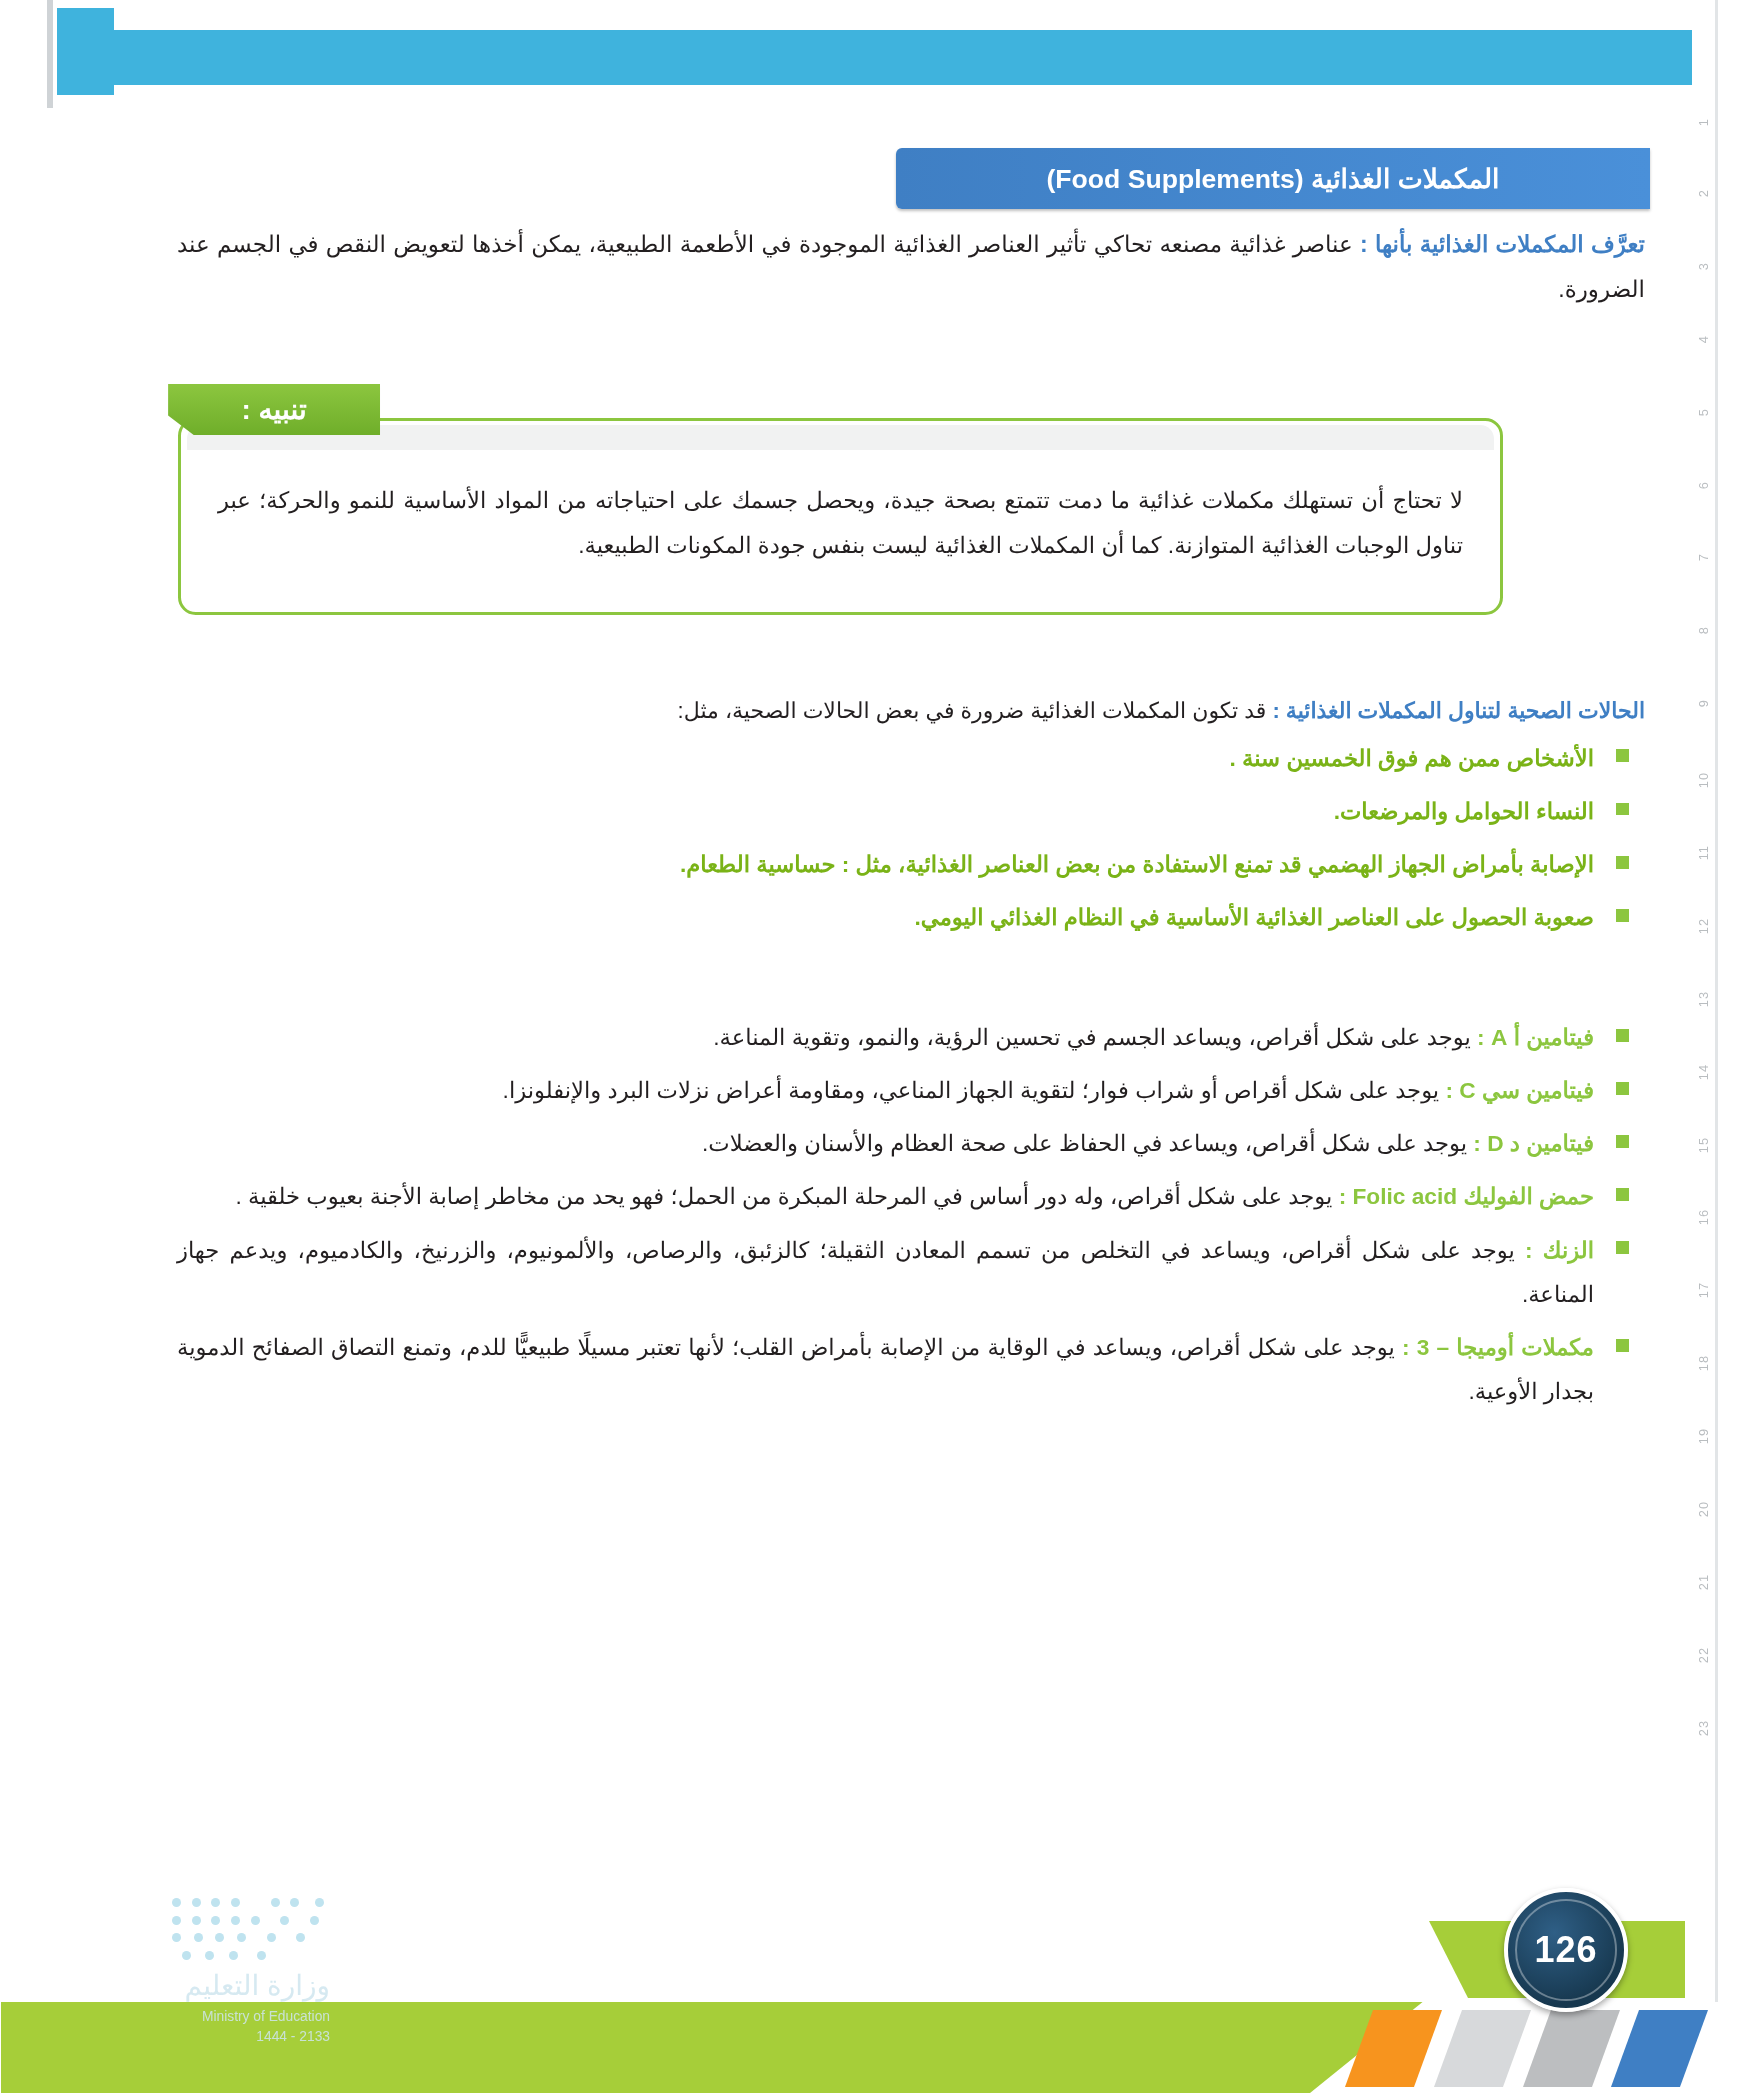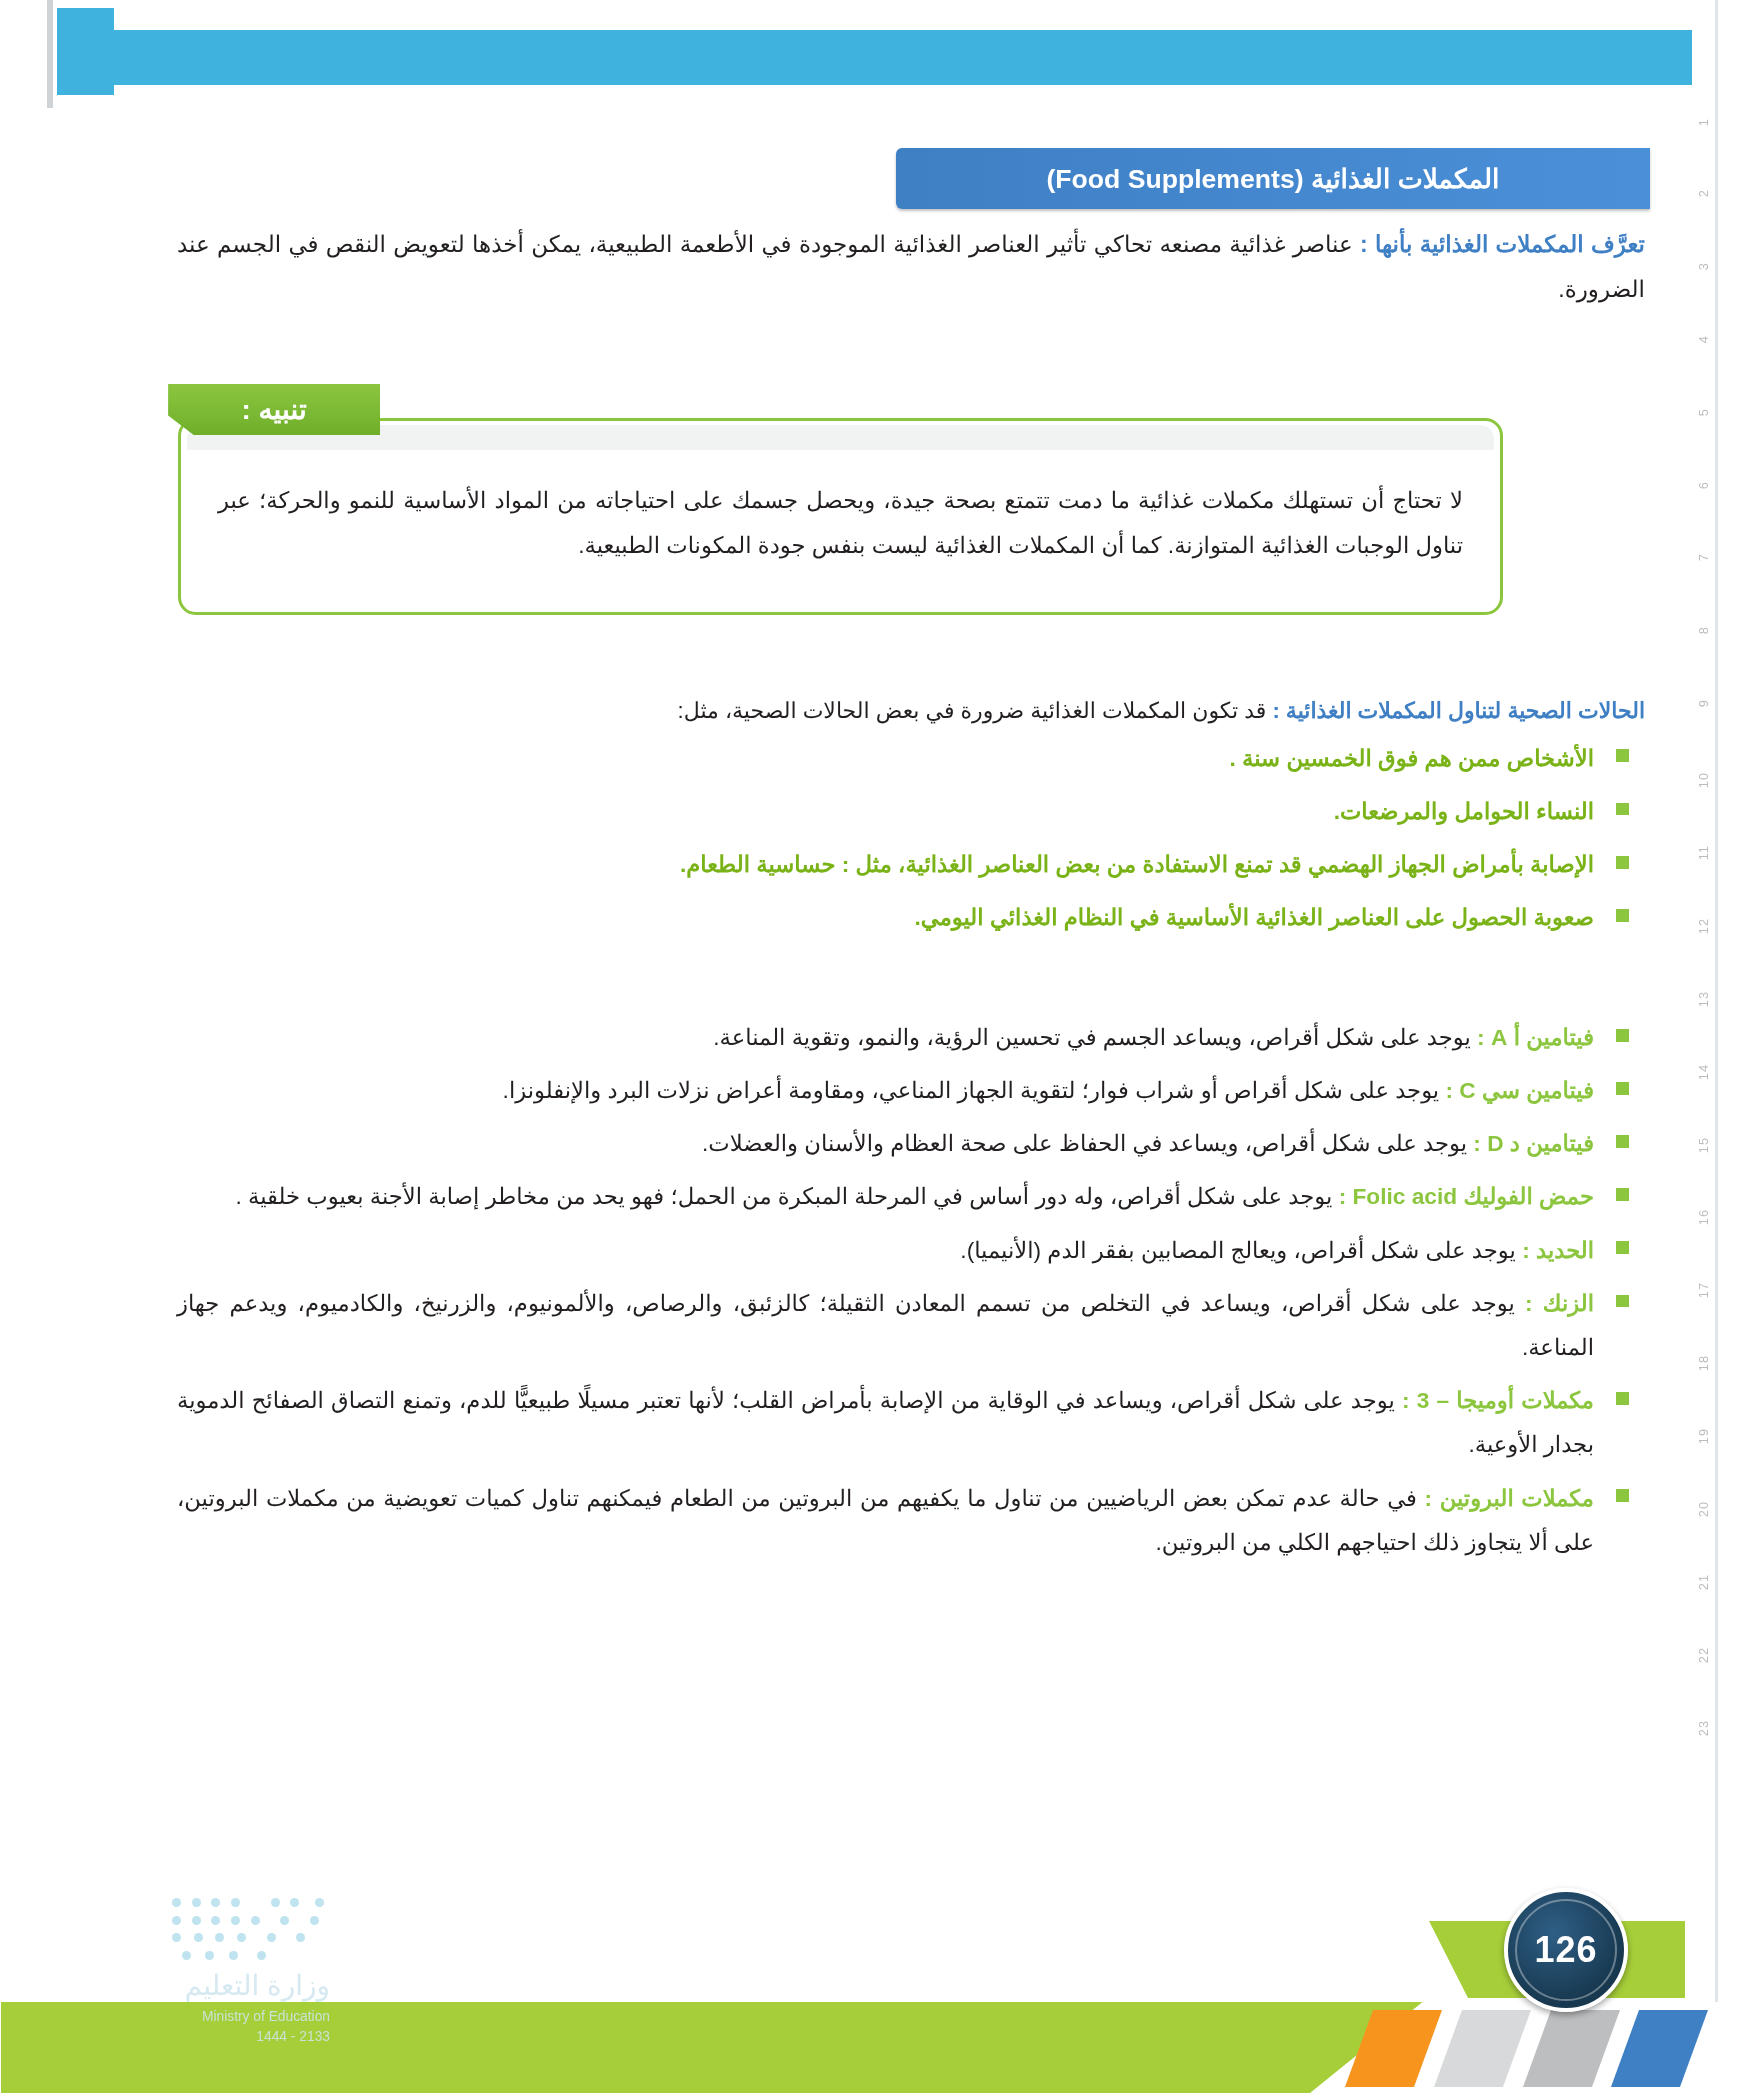--- a/index.html
+++ b/index.html
@@ -239,30 +239,24 @@
     <li>
       <span class="term">فيتامين سي C :</span><span> يوجد على شكل أقراص أو شراب فوار؛ لتقوية الجهاز المناعي، ومقاومة أعراض نزلات البرد والإنفلونزا.</span>
     </li>
     <li>
       <span class="term">فيتامين د D :</span><span> يوجد على شكل أقراص، ويساعد في الحفاظ على صحة العظام والأسنان والعضلات.</span>
     </li>
     <li>
       <span class="term">حمض الفوليك Folic acid :</span><span> يوجد على شكل أقراص، وله دور أساس في المرحلة المبكرة من الحمل؛ فهو يحد من مخاطر إصابة الأجنة بعيوب خلقية .</span>
     </li>
     <li>
-      <span class="term">الحديد :</span><span> يوجد على شكل أقراص، ويعالج المصابين بفقر الدم (الأنيميا).</span>
-    </li>
-    <li>
       <span class="term">الزنك :</span><span> يوجد على شكل أقراص، ويساعد في التخلص من تسمم المعادن الثقيلة؛ كالزئبق، والرصاص، والألمونيوم، والزرنيخ، والكادميوم، ويدعم جهاز المناعة.</span>
     </li>
     <li>
       <span class="term">مكملات أوميجا – 3 :</span><span> يوجد على شكل أقراص، ويساعد في الوقاية من الإصابة بأمراض القلب؛ لأنها تعتبر مسيلًا طبيعيًّا للدم، وتمنع التصاق الصفائح الدموية بجدار الأوعية.</span>
-    </li>
-    <li>
-      <span class="term">مكملات البروتين :</span><span> في حالة عدم تمكن بعض الرياضيين من تناول ما يكفيهم من البروتين من الطعام فيمكنهم تناول كميات تعويضية من مكملات البروتين، على ألا يتجاوز ذلك احتياجهم الكلي من البروتين.</span>
     </li>
   </ul>
 </div>
 
 <div class="footer">
   <div class="footer-green"></div>
   <div class="footer-white-wedge"></div>
   <div class="stripe s-orange"></div>
   <div class="stripe s-grey1"></div>
   <div class="stripe s-grey2"></div>

